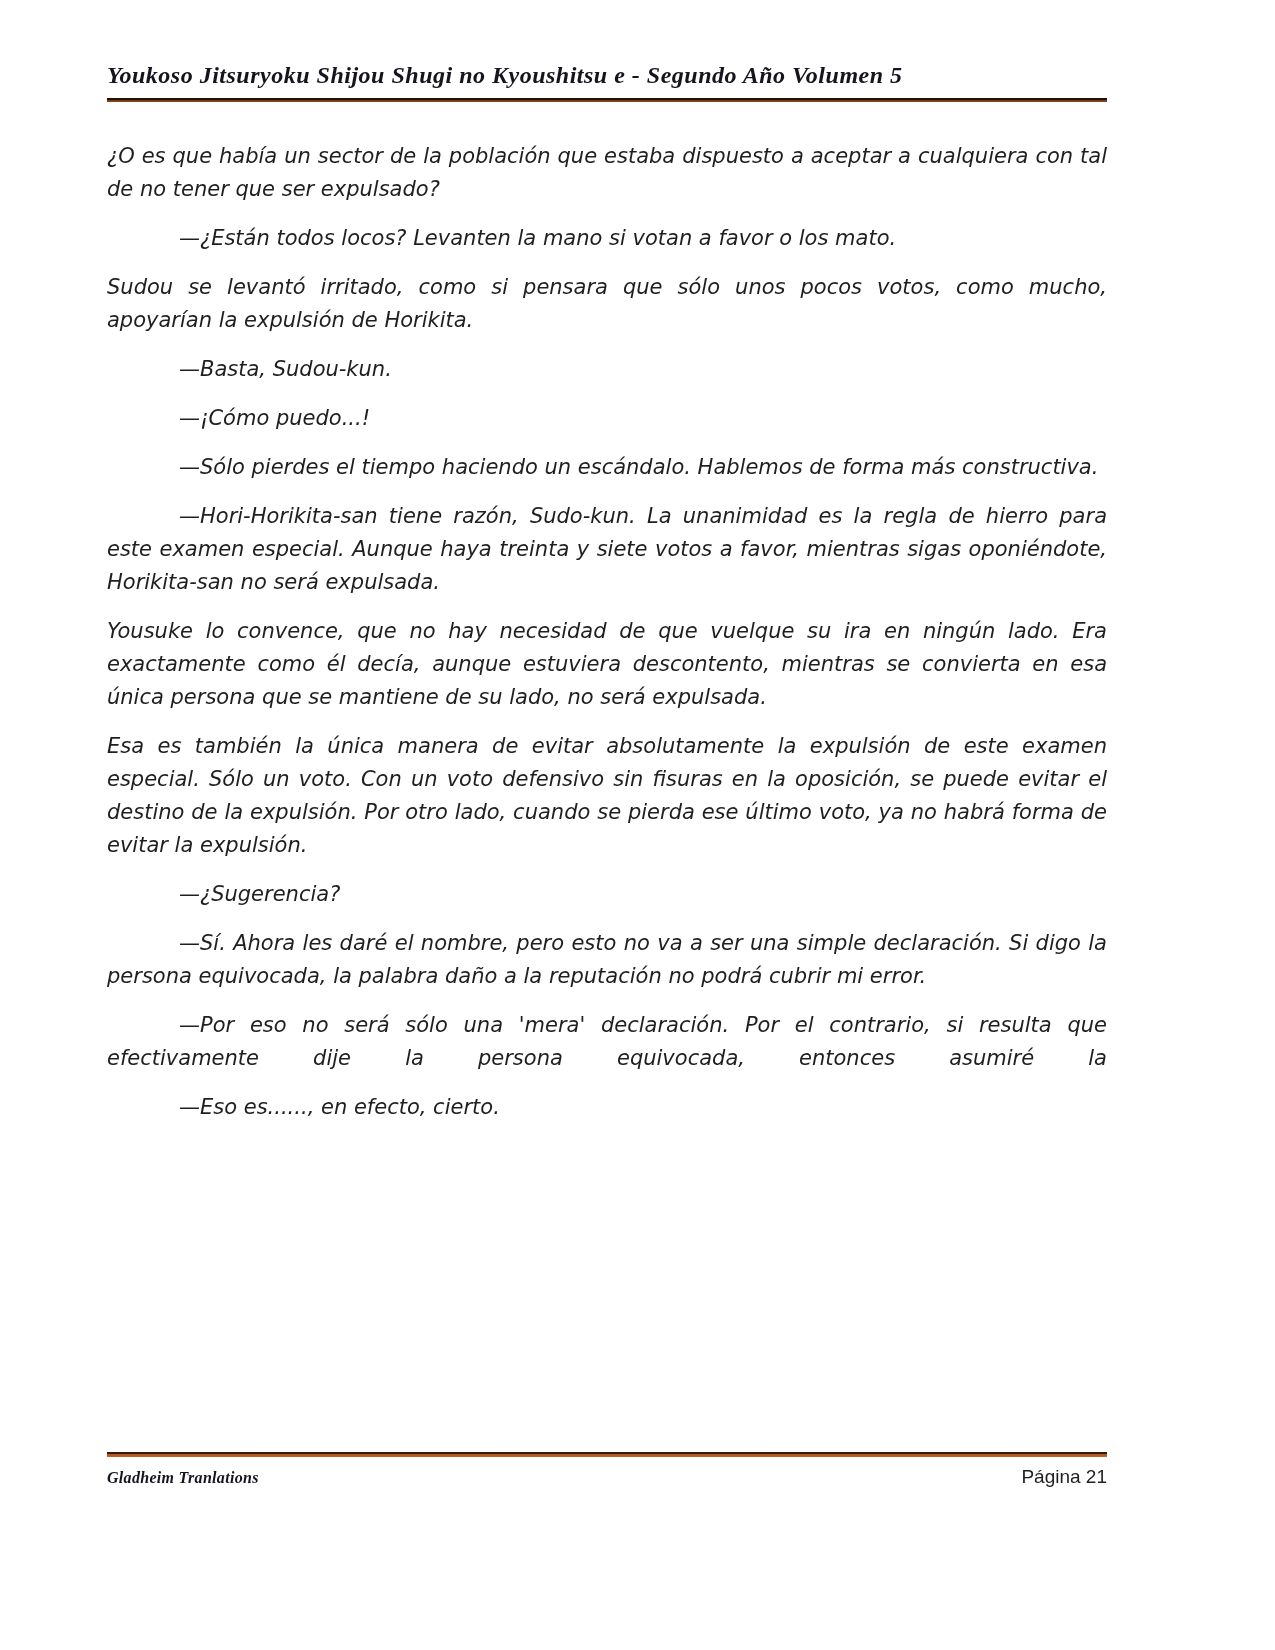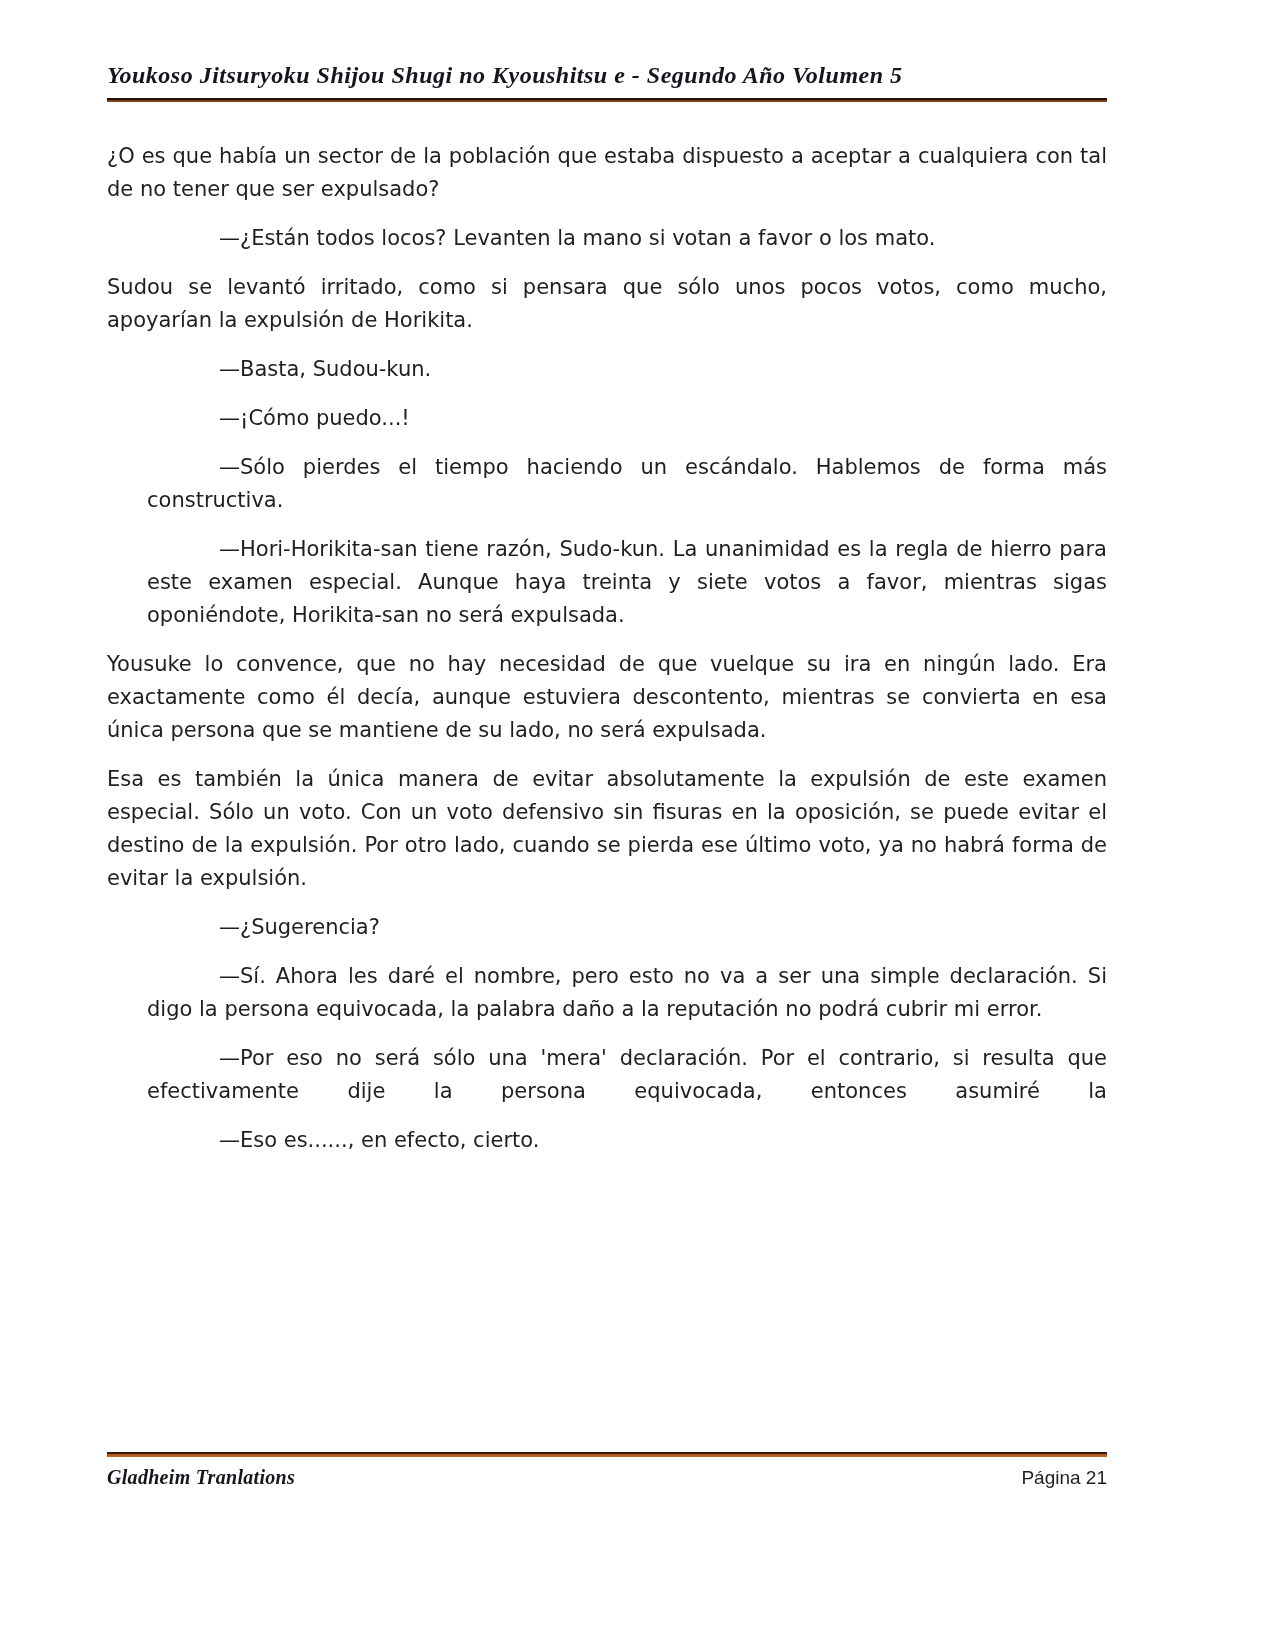--- a/index.html
+++ b/index.html
@@ -38,27 +38,27 @@
   
   .body-text {
     position: absolute;
     top: 140px;
     left: 107px;
     width: 1000px;
     font-size: 21px;
     line-height: 33px;
     color: #1f1f1f;
     text-align: justify;
+    font-style: italic;
   }
   .para {
     margin: 0 0 16px 0;
   }
   .para.indent {
     text-indent: 72px;
-    margin-left: 40px;
   }
   .para.justify-last {
     text-align-last: justify;
   }
   
   .footer {
     position: absolute;
     top: 1452px;
     left: 107px;
     width: 1000px;
@@ -70,21 +70,21 @@
   .footer-row {
     display: flex;
     justify-content: space-between;
     align-items: baseline;
     margin-top: 9px;
   }
   .footer-left {
     font-family: "Liberation Serif", serif;
     font-style: italic;
     font-weight: bold;
-    font-size: 20px;
+    font-size: 16px;
     color: #15151f;
     letter-spacing: 0.3px;
   }
   .footer-right {
     font-family: "Liberation Sans", sans-serif;
     font-size: 19px;
     color: #1f1f1f;
   }
 </style>
 </head>

